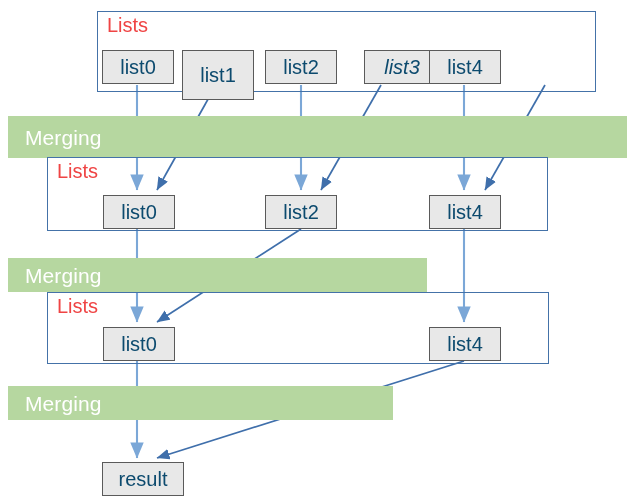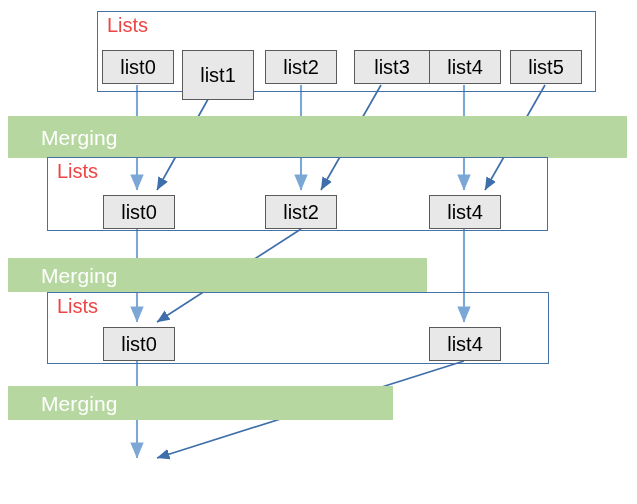--- a/index.html
+++ b/index.html
@@ -37,21 +37,21 @@
     position: absolute;
     background: #b6d7a0;
     z-index: 2;
     display: flex;
     align-items: center;
   }
   .merging-label {
     color: #ffffff;
     font-size: 21px;
     line-height: 1;
-    padding-left: 33px;
+    padding-left: 17px;
     letter-spacing: 0.1px;
     white-space: nowrap;
     text-align: right;
   }
 
   
   .lists-group {
     position: absolute;
     border: 1px solid #4472a8;
     background: transparent;
@@ -71,21 +71,21 @@
   .node-box {
     position: absolute;
     background: #e8e8e8;
     border: 1.2px solid #5a5a5a;
     box-sizing: border-box;
     display: flex;
     align-items: center;
     justify-content: center;
     z-index: 5;
     font-size: 20px;
-    color: #000000;
+    color: #0c4a6e;
     line-height: 1;
     white-space: nowrap;
   }
 </style>
 </head>
 <body>
 
 <div id="canvas">
 
   <svg id="arrow-layer" width="637" height="504" viewBox="0 0 637 504">
@@ -127,33 +127,33 @@
     <span class="merging-label">Merging</span>
   </div>
 
   <div class="lists-group" style="left:97px; top:11px; width:497px; height:79px;">
     <span class="lists-title">Lists</span>
   </div>
 
   <div class="node-box" style="left:102px; top:50px; width:72px; height:34px;">list0</div>
   <div class="node-box" style="left:182px; top:50px; width:72px; height:50px;">list1</div>
   <div class="node-box" style="left:265px; top:50px; width:72px; height:34px;">list2</div>
-  <div class="node-box" style="left:354px; top:50px; width:76px; height:34px;">list3</div>
+  <div class="node-box" style="left:364px; top:50px; width:76px; height:34px;font-style:italic;">list3</div>
   <div class="node-box" style="left:429px; top:50px; width:72px; height:34px;">list4</div>
-  <div class="node-box" style="left:510px; top:50px; width:72px; height:34px;">list5</div>
 
   <div class="lists-group" style="left:47px; top:157px; width:499px; height:72px;">
     <span class="lists-title">Lists</span>
   </div>
 
   <div class="node-box" style="left:103px; top:195px; width:72px; height:34px;">list0</div>
   <div class="node-box" style="left:265px; top:195px; width:72px; height:34px;">list2</div>
   <div class="node-box" style="left:429px; top:195px; width:72px; height:34px;">list4</div>
 
   <div class="lists-group" style="left:47px; top:292px; width:500px; height:70px;">
     <span class="lists-title">Lists</span>
   </div>
 
   <div class="node-box" style="left:103px; top:327px; width:72px; height:34px;">list0</div>
   <div class="node-box" style="left:429px; top:327px; width:72px; height:34px;">list4</div>
 
+  <div class="node-box" style="left:102px; top:462px; width:82px; height:34px;">result</div>
 
 </div>
 
 </body></html>

